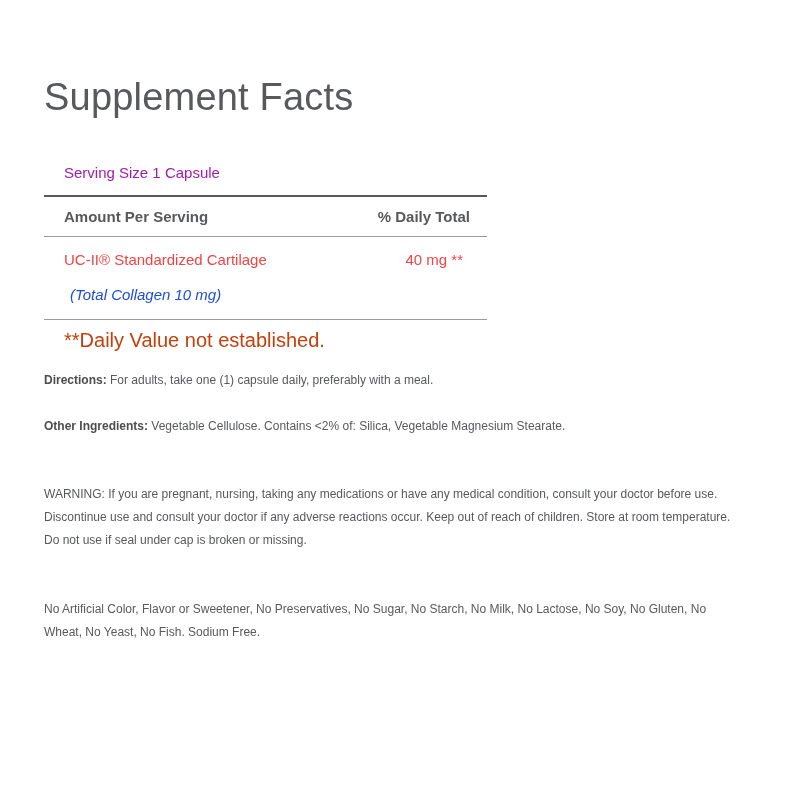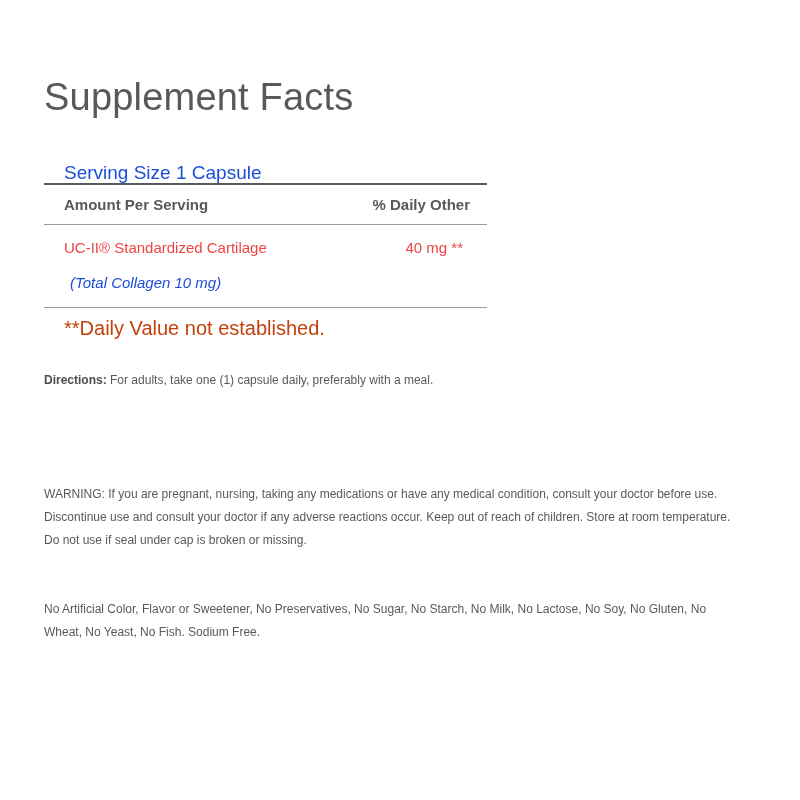--- a/index.html
+++ b/index.html
@@ -31,23 +31,23 @@
     letter-spacing: 0.2px;
     line-height: 46px;
   }
   .facts-table {
     position: absolute;
     left: 44px;
     top: 163px;
     width: 443px;
   }
   .serving-row {
-    font-size: 19px;
-    color: #1d4ed8;
-    padding: 0 0 0 20px;
+    font-size: 15px;
+    color: #a21caf;
+    padding: 0 0 12px 20px;
     line-height: 20px;
   }
   .rule-thick {
     border-top: 2px solid #58595b;
   }
   .rule-thin {
     border-top: 1px solid #9a9a9a;
   }
   .header-row {
     display: flex;
@@ -119,38 +119,41 @@
 
   <div class="title">Supplement Facts</div>
 
   <div class="facts-table">
     <div class="serving-row">Serving Size 1 Capsule</div>
 
     <div class="rule-thick"></div>
 
     <div class="header-row">
       <span class="col-amount">Amount Per Serving</span>
-      <span class="col-dv">% Daily Other</span>
+      <span class="col-dv">% Daily Total</span>
     </div>
 
     <div class="rule-thin"></div>
 
     <div class="nutrient-row">
       <span class="n-name">UC-II® Standardized Cartilage</span>
       <span class="n-value">40 mg **</span>
     </div>
     <div class="sub-row">(Total Collagen 10 mg)</div>
 
     <div class="rule-thin"></div>
 
     <div class="footnote">**Daily Value not established.</div>
   </div>
 
   <div class="body-block" id="directions-block">
     <b>Directions:</b><span> For adults, take one (1) capsule daily, preferably with a meal.</span>
   </div>
 
+  <div class="body-block" id="other-ingredients-block">
+    <b>Other Ingredients:</b><span> Vegetable Cellulose. Contains &lt;2% of: Silica, Vegetable Magnesium Stearate.</span>
+  </div>
 
   <div class="body-block" id="warning-block">WARNING: If you are pregnant, nursing, taking any medications or have any medical condition, consult your doctor before use. Discontinue use and consult your doctor if any adverse reactions occur. Keep out of reach of children. Store at room temperature. Do not use if seal under cap is broken or missing.</div>
 
   <div class="body-block" id="free-of-block">No Artificial Color, Flavor or Sweetener, No Preservatives, No Sugar, No Starch, No Milk, No Lactose, No Soy, No Gluten, No Wheat, No Yeast, No Fish. Sodium Free.</div>
 
 </div>
 
 </body></html>

